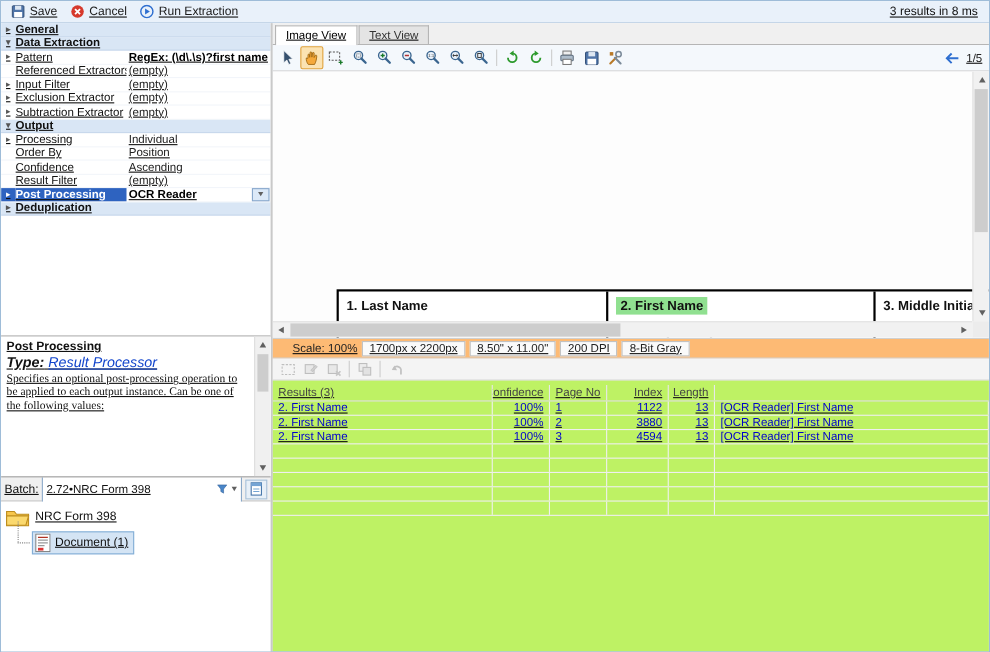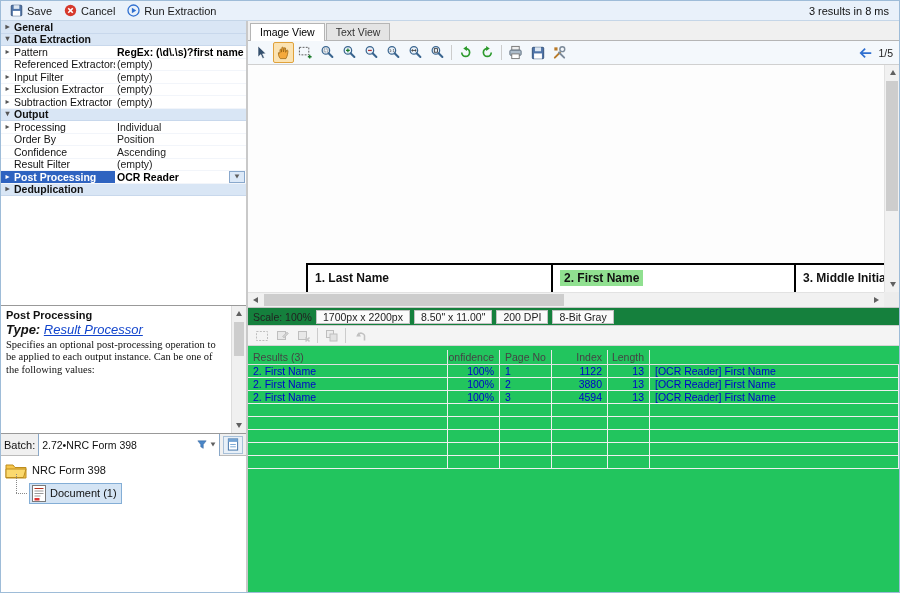--- a/index.html
+++ b/index.html
@@ -1,18 +1,18 @@
 <!DOCTYPE html>
 <html style="--accent: #2e63c0; --category_bg: #d9e6f5; --toolbar_bg: #e9f1fa; --highlight_green: #90e090; --link_blue: #1144cc; --result_blue: #0000cc;"><head>
 <meta charset="utf-8">
 <style>
 *{margin:0;padding:0;box-sizing:border-box;}
 html,body{width:900px;height:593px;overflow:hidden;}
 body{font-family:"Liberation Sans",sans-serif;font-size:11px;background:#fff;color:#111;}
-.app{width:900px;height:593px;display:flex;flex-direction:column;border:1px solid #9ebcd8;background:#fff;}
+.app{width:900px;height:593px;display:flex;flex-direction:column;border:1px solid #9ebcd8;background:#fff;text-decoration:underline;}
 svg{display:block;}
 
 .tb{height:20px;flex:0 0 20px;background:var(--toolbar_bg,#e9f1fa);display:flex;align-items:center;gap:2px;padding:0 4px;border-bottom:1px solid #c5d6e8;}
 .tb-btn{display:flex;align-items:center;gap:4px;padding:1px 5px;font-size:11px;color:#1a1a1a;cursor:default;}
 .tb-status{margin-left:auto;padding-right:6px;color:#111;}
 
 .main{flex:1;display:flex;min-height:0;}
 .left{width:245px;flex:0 0 245px;display:flex;flex-direction:column;min-height:0;background:#fff;}
 .splitter{width:2px;flex:0 0 2px;background:#c9c9c9;}
 .right{flex:1;display:flex;flex-direction:column;min-width:0;}
@@ -81,27 +81,27 @@
 .hl{background:var(--highlight_green,#90e090);padding:1px 4px;}
 
 .vscroll{position:absolute;top:0;right:0;bottom:15px;width:15px;background:#f1f1f1;border-left:1px solid #e2e2e2;}
 .vthumb{position:absolute;top:16px;left:1px;right:1px;height:130px;background:#cdcdcd;}
 .hscroll{position:absolute;left:0;right:15px;bottom:0;height:15px;background:#f1f1f1;border-top:1px solid #e2e2e2;display:flex;align-items:center;}
 .hthumb{position:absolute;left:16px;top:1px;bottom:1px;width:300px;background:#cdcdcd;}
 .scorner{position:absolute;right:0;bottom:0;width:15px;height:15px;background:#ececec;}
 .sarrow{width:15px;height:15px;display:flex;align-items:center;justify-content:center;}
 .hscroll .push{margin-left:auto;}
 
-.status{height:18px;flex:0 0 18px;background:#15803d;border-bottom:1px solid #cfcfcf;display:flex;align-items:center;gap:4px;padding:0 5px;font-size:10.5px;color:#222;}
+.status{height:18px;flex:0 0 18px;background:#fdba74;border-bottom:1px solid #cfcfcf;display:flex;align-items:center;gap:4px;padding:0 18px;font-size:10.5px;color:#222;}
 .seg{border:1px solid #c2c2c2;background:#fafafa;padding:0 6px;height:14px;display:flex;align-items:center;white-space:nowrap;}
 
 .tb2{height:20px;flex:0 0 20px;background:#f4f4f4;border-bottom:1px solid #d5d5d5;display:flex;align-items:center;gap:2px;padding:0 4px;}
 .tb2 .itb-btn{opacity:.5;width:19px;height:18px;}
 
-.results{flex:1;background:#22c55e;overflow:hidden;padding-top:4px;font-size:10.5px;}
+.results{flex:1;background:#bef264;overflow:hidden;padding-top:4px;font-size:10.5px;}
 .res-head,.res-row{display:flex;height:13px;align-items:stretch;}
 .res-head{height:15px;border-bottom:1px solid #e0e0e0;}
 .rc{padding:0 5px;overflow:hidden;white-space:nowrap;border-right:1px solid #f0f0f0;display:flex;align-items:center;}
 .res-head .rc{border-right:1px solid #e8e8e8;color:#444;}
 .rc.name{width:200px;flex:0 0 200px;}
 .rc.conf{width:52px;flex:0 0 52px;justify-content:flex-end;}
 .rc.page{width:52px;flex:0 0 52px;}
 .rc.idx{width:56px;flex:0 0 56px;justify-content:flex-end;}
 .rc.len{width:42px;flex:0 0 42px;justify-content:flex-end;}
 .rc.ext{flex:1;}

